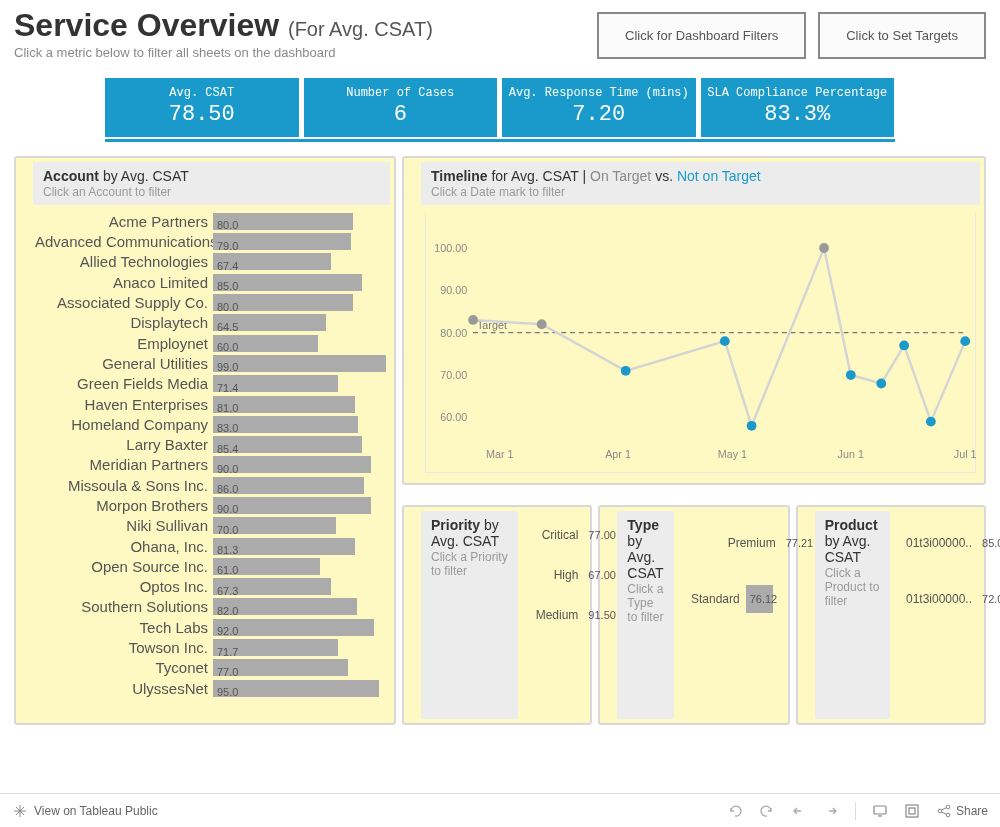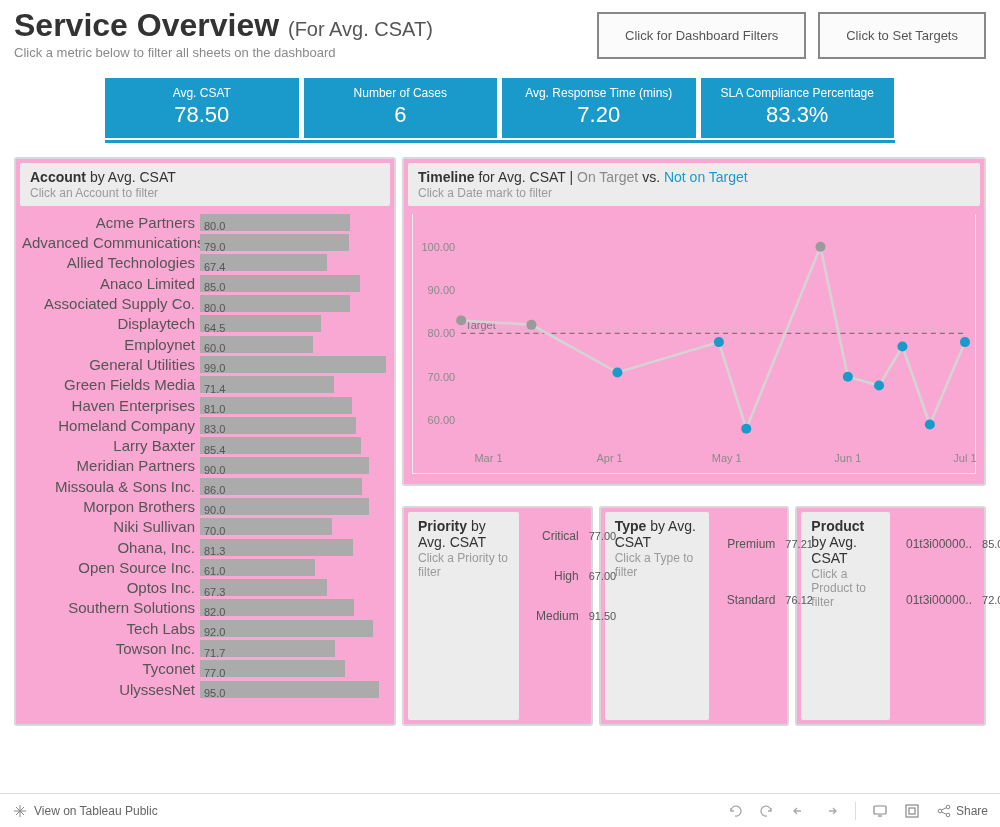--- a/index.html
+++ b/index.html
@@ -54,34 +54,36 @@
     padding-bottom: 2px;
   }
   .kpi {
     flex: 1;
     background: #1a9acb;
     color: #fff;
     text-align: center;
     padding: 8px 4px 10px 4px;
     border-right: 1px solid #fff;
     cursor: pointer;
+    font-family: Liberation Mono, monospace;
   }
   .kpi-label { font-size: 12px; font-weight: 400; }
   .kpi-value { font-size: 22px; font-weight: 400; margin-top: 2px; }
   
   .main-area {
     display: flex;
     gap: 6px;
     padding: 6px 14px 0 14px;
     height: 575px;
   }
   .panel {
     border: 2px solid #d8d8d8;
     border-radius: 3px;
-    background: #f9a8d4;
+    background: #fef9c3;
+    padding-left: 13px;
   }
   .panel-heading {
     background: #ececec;
     padding: 6px 10px;
     border-radius: 2px;
     margin: 4px;
   }
   .ph-title { font-size: 14px; color: #333; }
   .ph-title strong { font-weight: 700; }
   .ph-sub { font-size: 12px; color: #9a9a9a; margin-top: 1px; }
@@ -484,21 +486,21 @@
               </div>
             </div>
           </div>
       </div>
       <div class="panel">
         <div class="panel-heading">
           <div class="ph-title"><strong>Type</strong><span> by Avg. CSAT</span></div>
           <div class="ph-sub">Click a Type to filter</div>
         </div>
         <div class="mini-body" id="type-bars">
-            <div class="mini-bar-row" style="height: 56px;">
+            <div class="mini-bar-row" style="height: 56px; margin-left: 36px;">
               <div class="mini-label" style="width:62px">Premium</div>
               <div class="mini-track">
                 <div class="mini-fill" style="width:77.2%"></div>
                 <div class="mini-val">77.21</div>
               </div>
             </div>
             <div class="mini-bar-row" style="height: 56px;">
               <div class="mini-label" style="width:62px">Standard</div>
               <div class="mini-track">
                 <div class="mini-fill" style="width:76.1%"></div>

